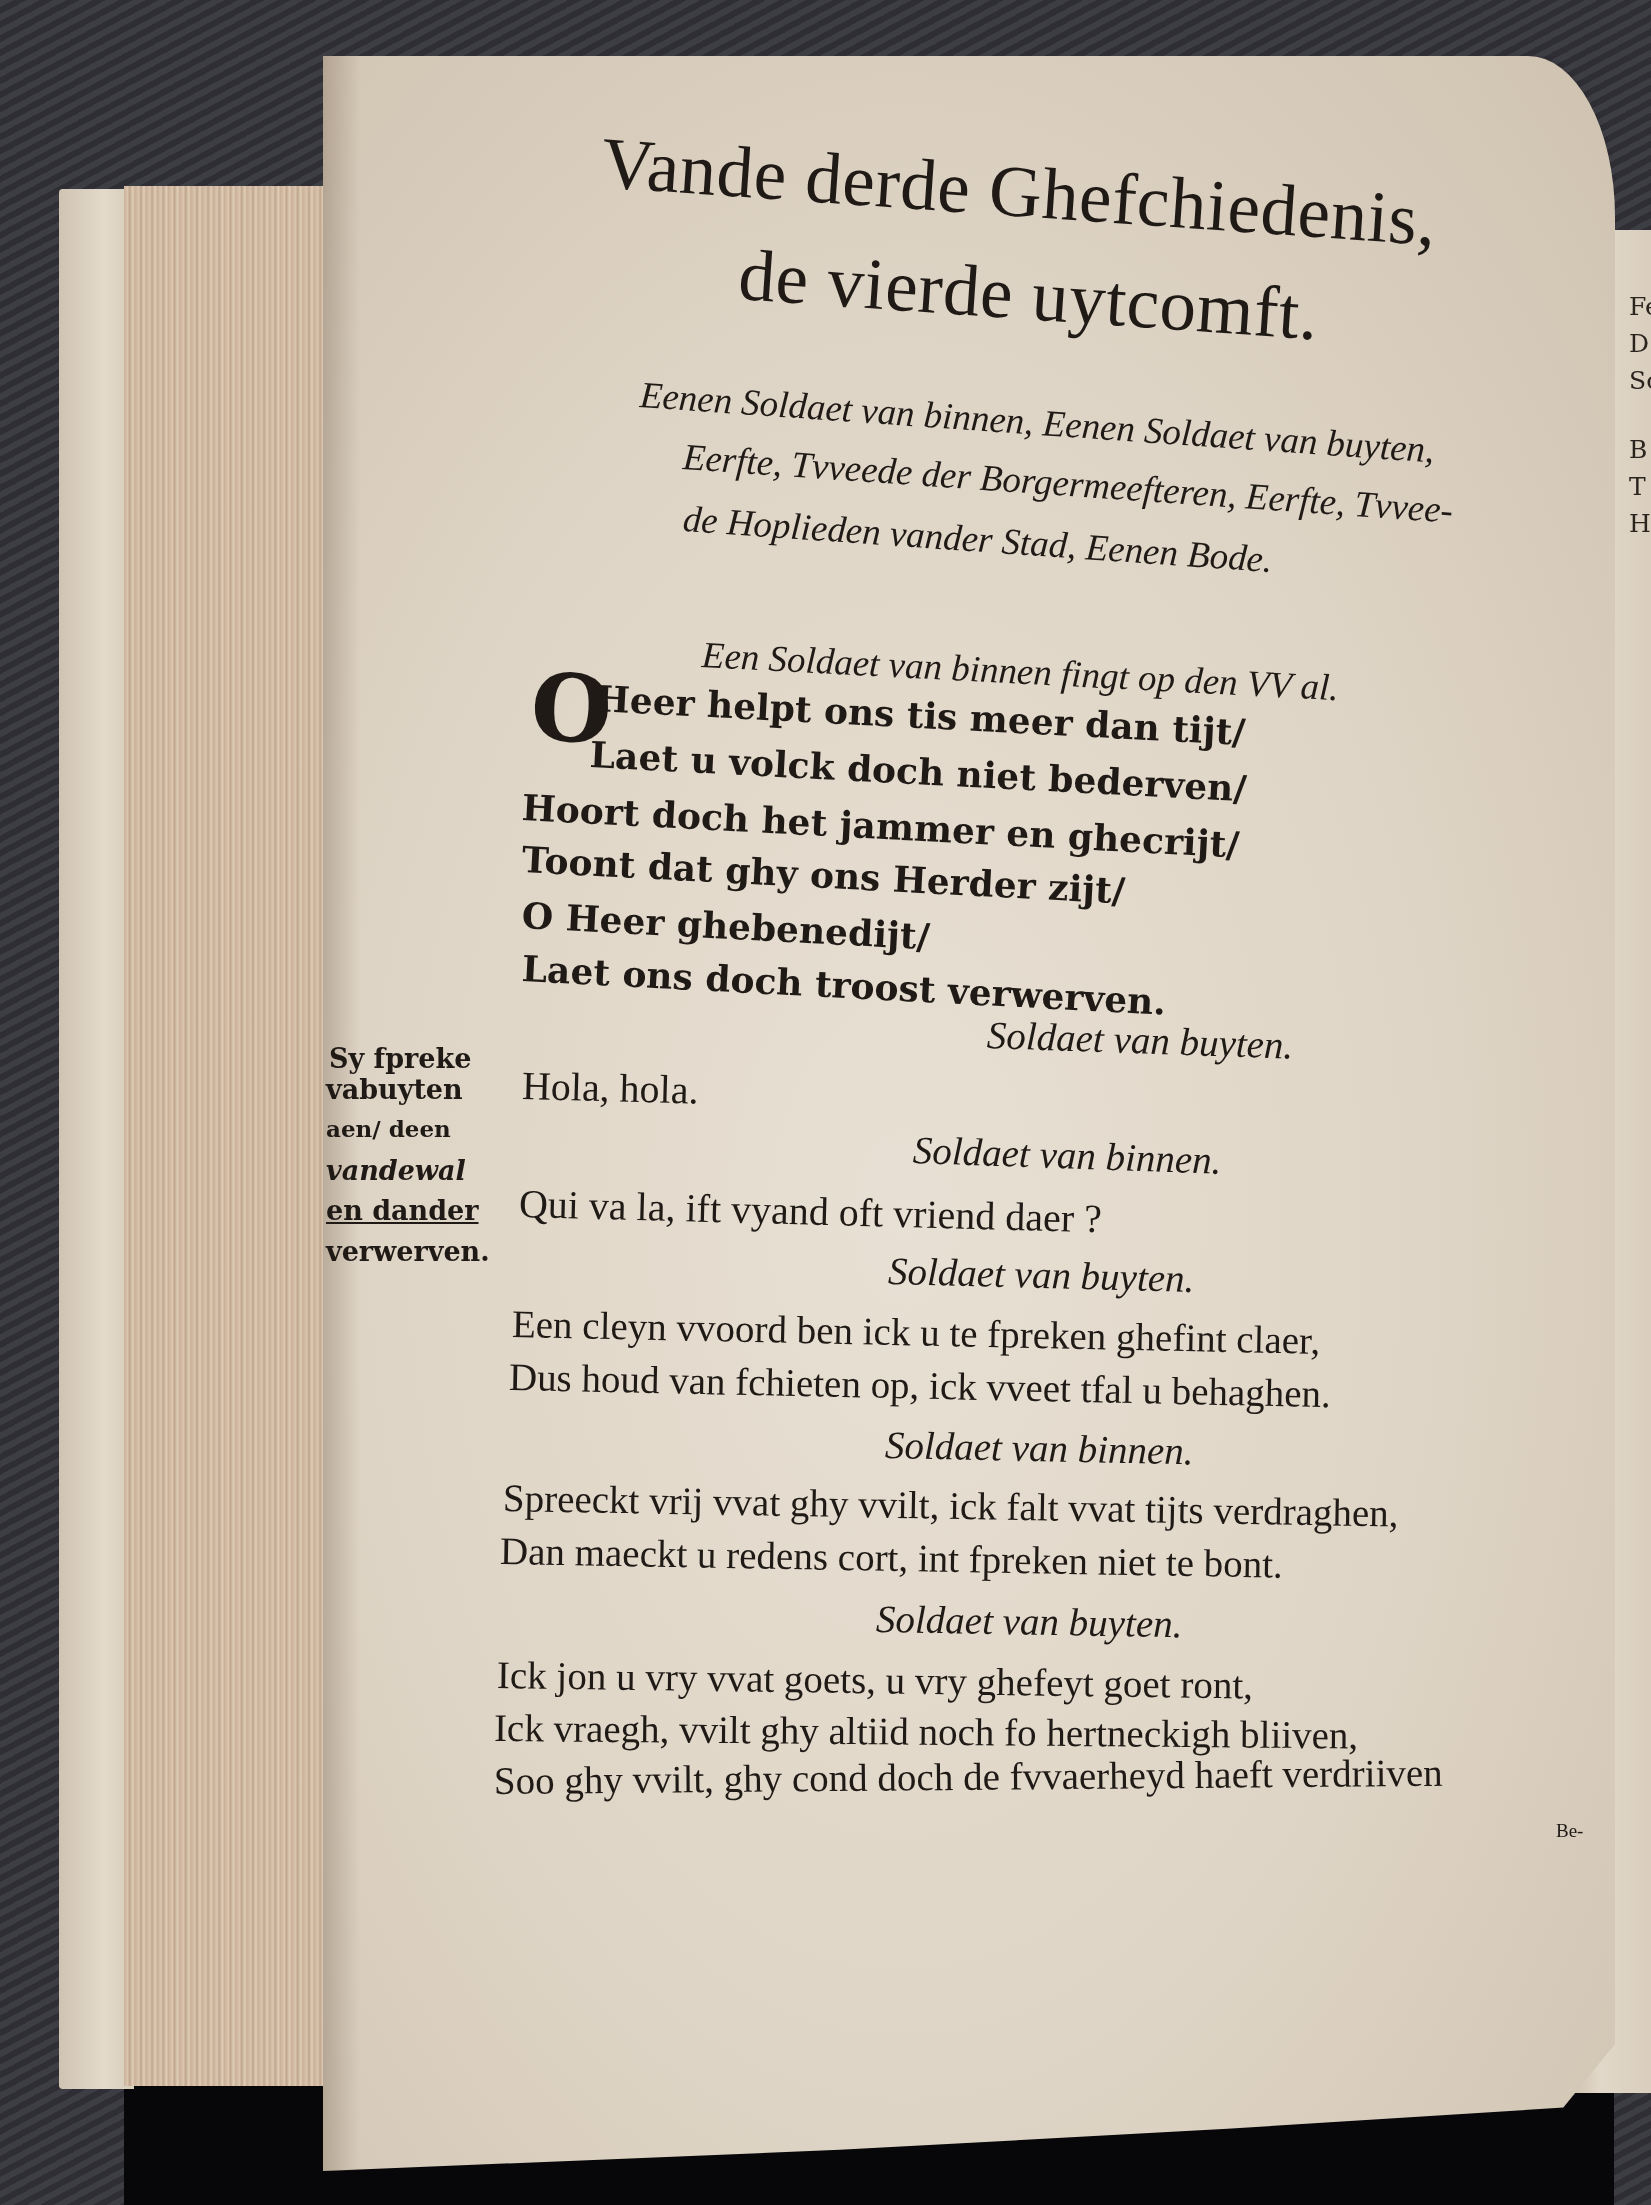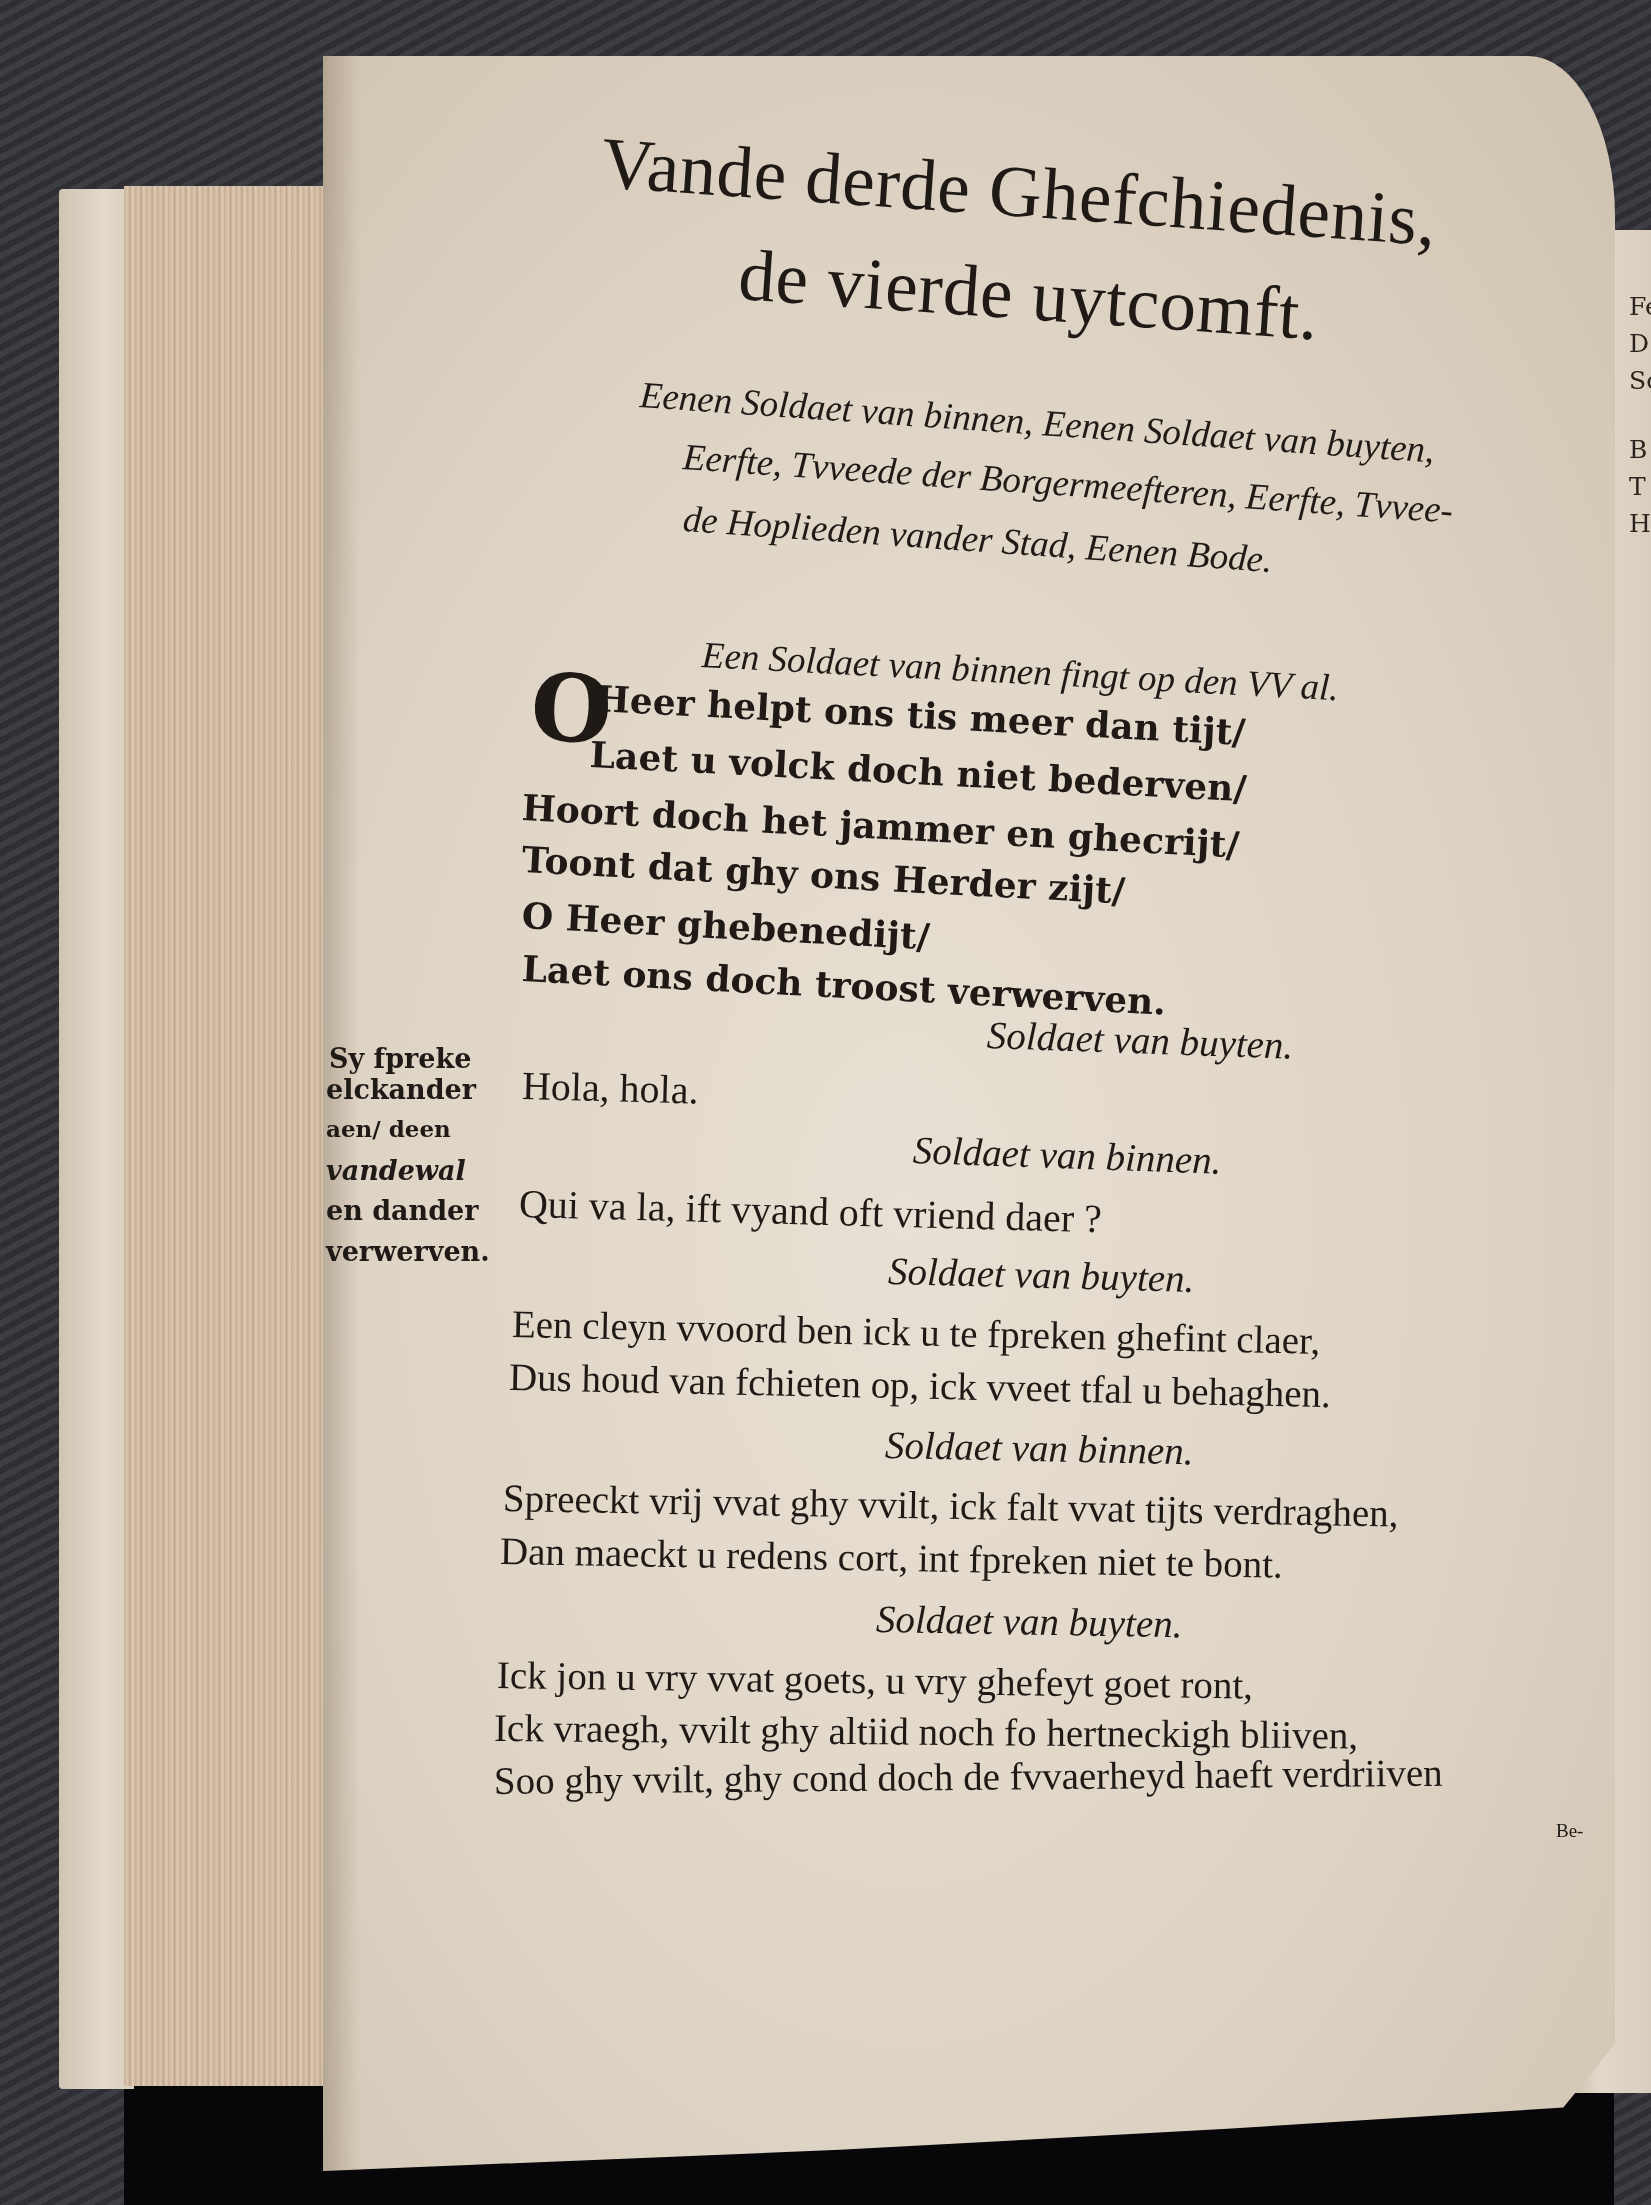--- a/index.html
+++ b/index.html
@@ -75,24 +75,24 @@
 <div class="ink ital" style="left:702px; top:633px; font-size:37px; transform: rotate(3deg);">Een Soldaet van binnen fingt op den VV al.</div>
 <div class="ink dropcap" style="left:531px; top:652px; transform: rotate(3deg);">O</div>
 <div class="ink black" style="left:596px; top:677px; font-size:36px; transform: rotate(3deg);">Heer helpt ons tis meer dan tijt/</div>
 <div class="ink black" style="left:590px; top:733px; font-size:36px; transform: rotate(3deg);">Laet u volck doch niet bederven/</div>
 <div class="ink black" style="left:522px; top:786px; font-size:36px; transform: rotate(3deg);">Hoort doch het jammer en ghecrijt/</div>
 <div class="ink black" style="left:522px; top:838px; font-size:36px; transform: rotate(3deg);">Toont dat ghy ons Herder zijt/</div>
 <div class="ink black" style="left:522px; top:894px; font-size:36px; transform: rotate(3deg);">O Heer ghebenedijt/</div>
 <div class="ink black" style="left:522px; top:947px; font-size:36px; transform: rotate(3deg);">Laet ons doch troost verwerven.</div>
 
 <div class="ink black" style="left:329px; top:1034px; font-size:27px;margin-top:9px;">Sy fpreke</div>
-<div class="ink black" style="left:326px; top:1074px; font-size:27px;">elckander</div>
+<div class="ink black" style="left:326px; top:1074px; font-size:27px;">vabuyten</div>
 <div class="ink black" style="left:326px; top:1115px; font-size:23px;">aen/ deen</div>
 <div class="ink black" style="left:326px; top:1155px; font-size:27px;font-style:italic;">vandewal</div>
-<div class="ink black" style="left:326px; top:1195px; font-size:27px;">en dander</div>
+<div class="ink black" style="left:326px; top:1195px; font-size:27px;text-decoration:underline;">en dander</div>
 <div class="ink black" style="left:326px; top:1236px; font-size:27px;">verwerven.</div>
 
 <div class="ink ital" style="left:987px; top:1012px; font-size:39px; transform: rotate(2deg);">Soldaet van buyten.</div>
 <div class="ink roman" style="left:522px; top:1062px; font-size:40px; transform: rotate(1.5deg);">Hola, hola.</div>
 
 <div class="ink ital" style="left:913px; top:1127px; font-size:39px; transform: rotate(2deg);">Soldaet van binnen.</div>
 <div class="ink roman" style="left:519px; top:1180px; font-size:40px; transform: rotate(1.5deg);">Qui va la, ift vyand oft vriend daer ?</div>
 
 <div class="ink ital" style="left:888px; top:1248px; font-size:39px; transform: rotate(1.5deg);">Soldaet van buyten.</div>
 <div class="ink roman" style="left:512px; top:1301px; font-size:39px; transform: rotate(1.2deg);">Een cleyn vvoord ben ick u te fpreken ghefint claer,</div>

